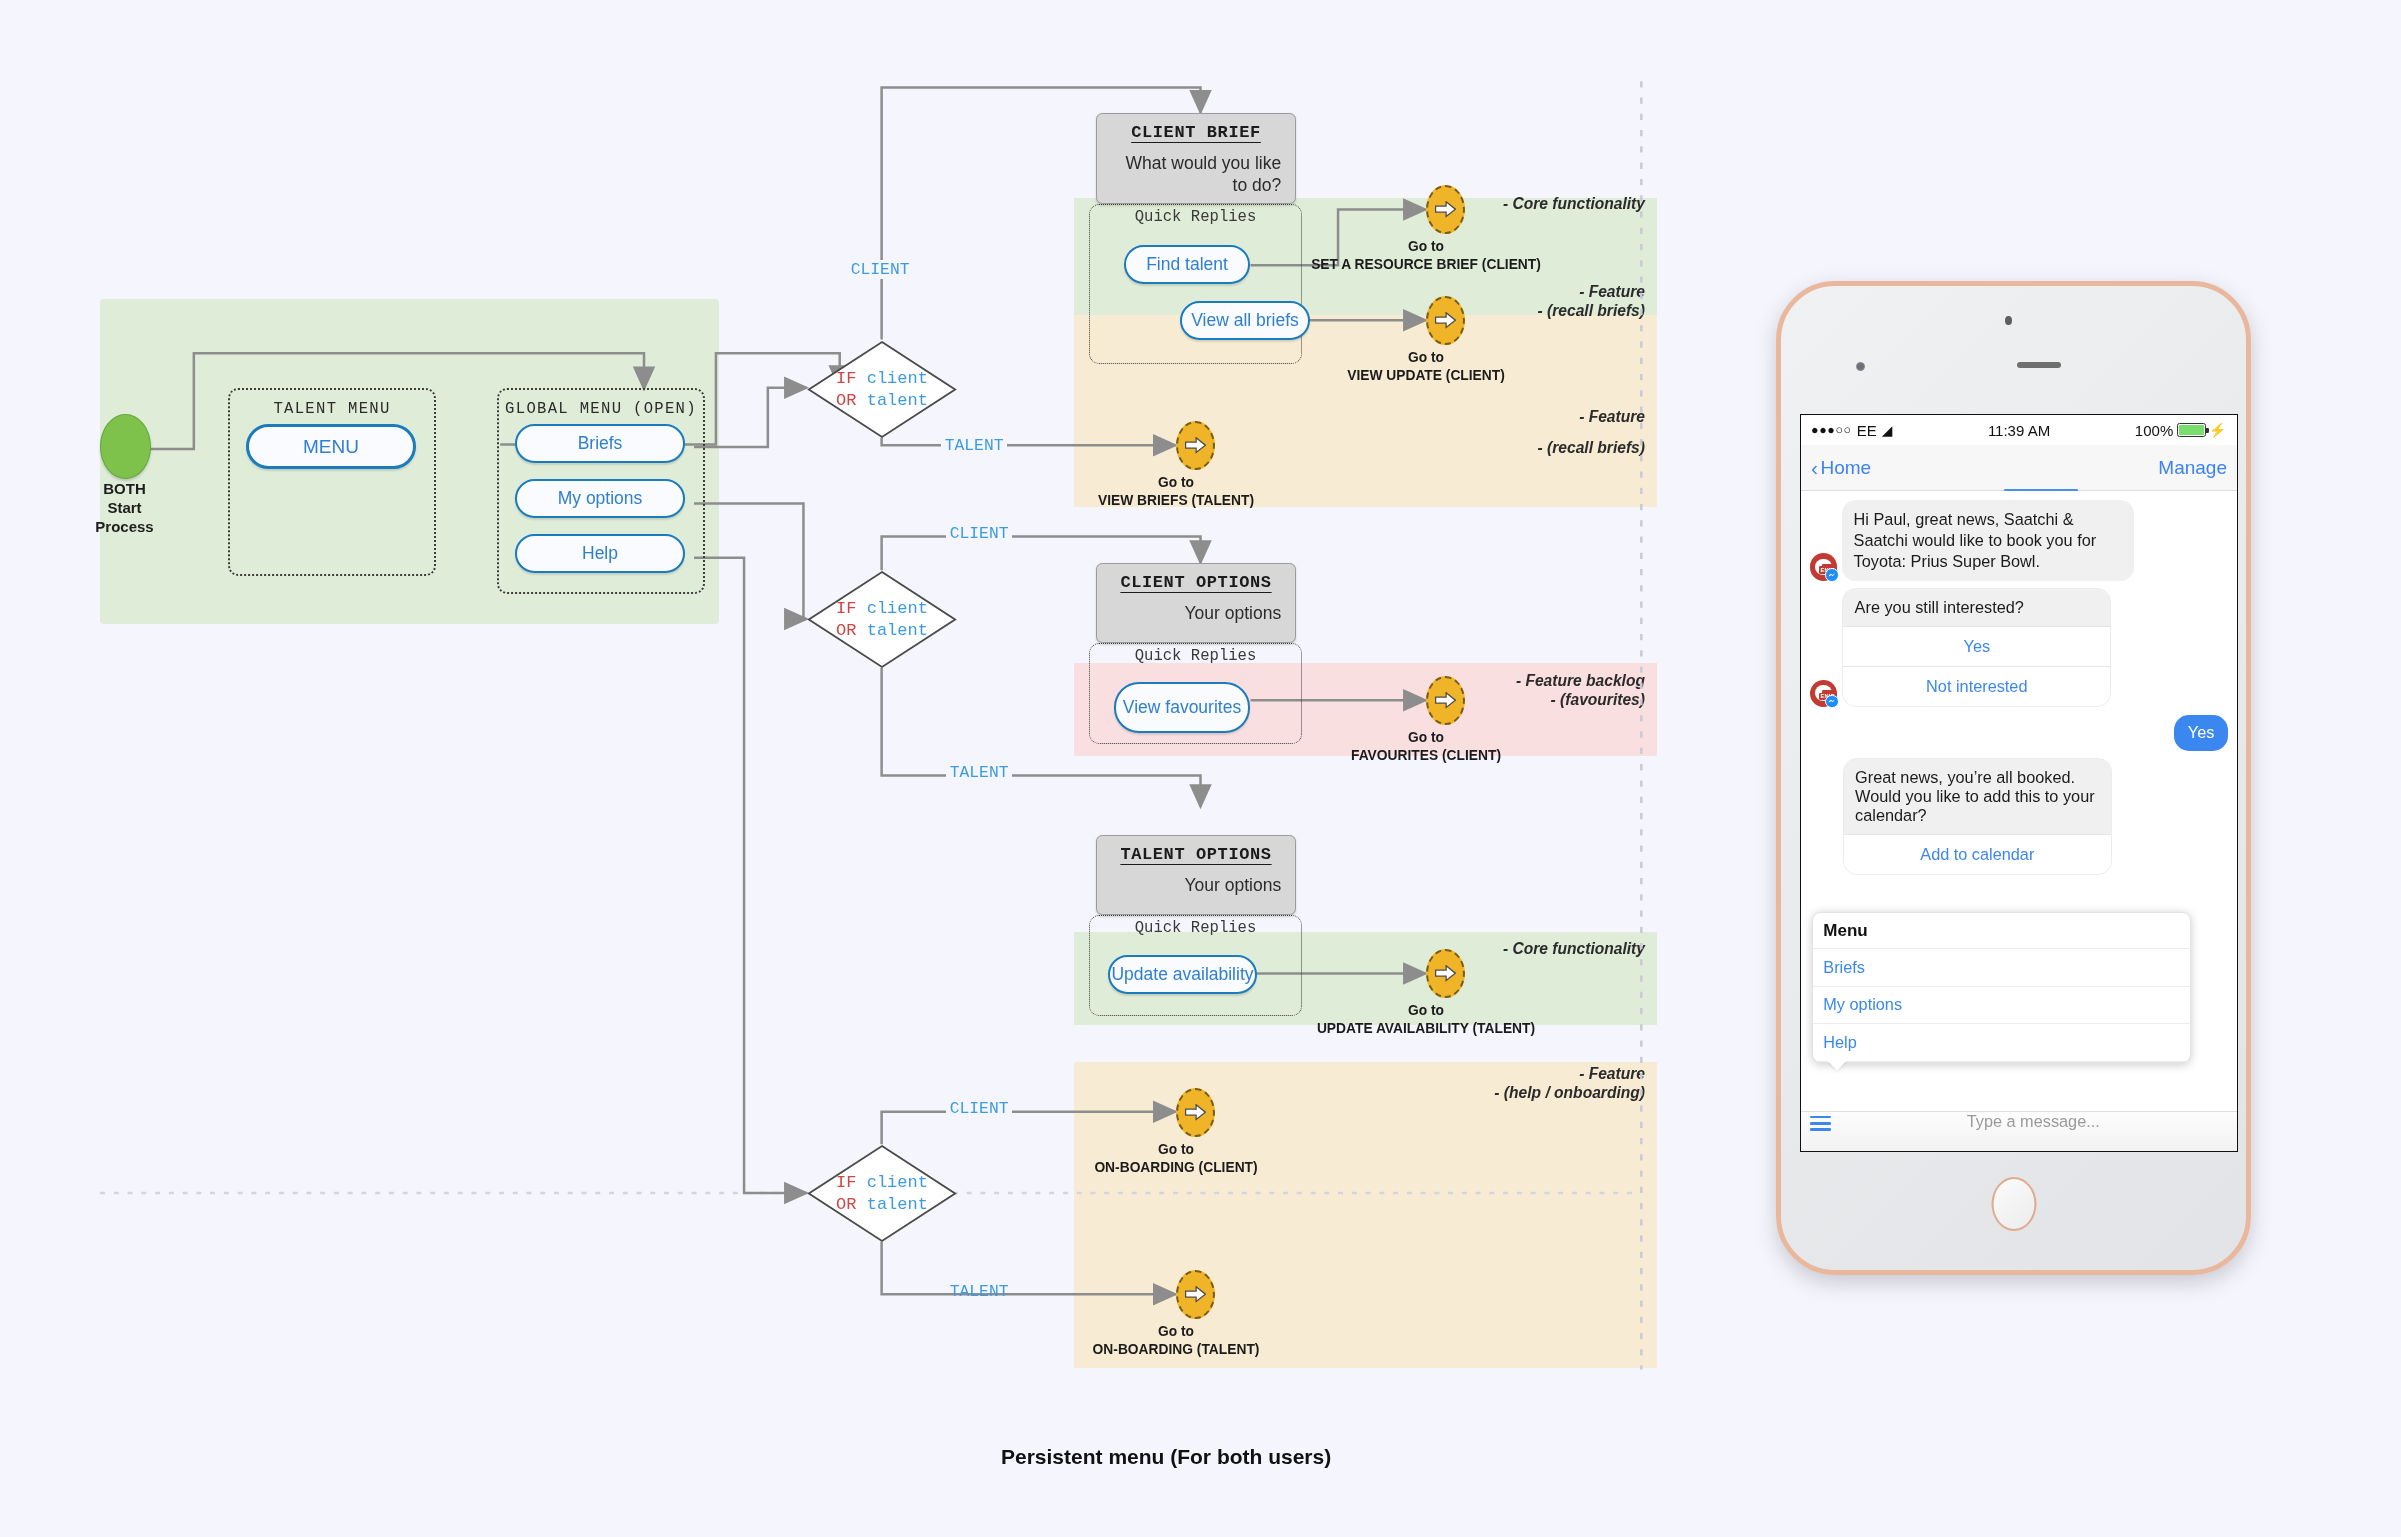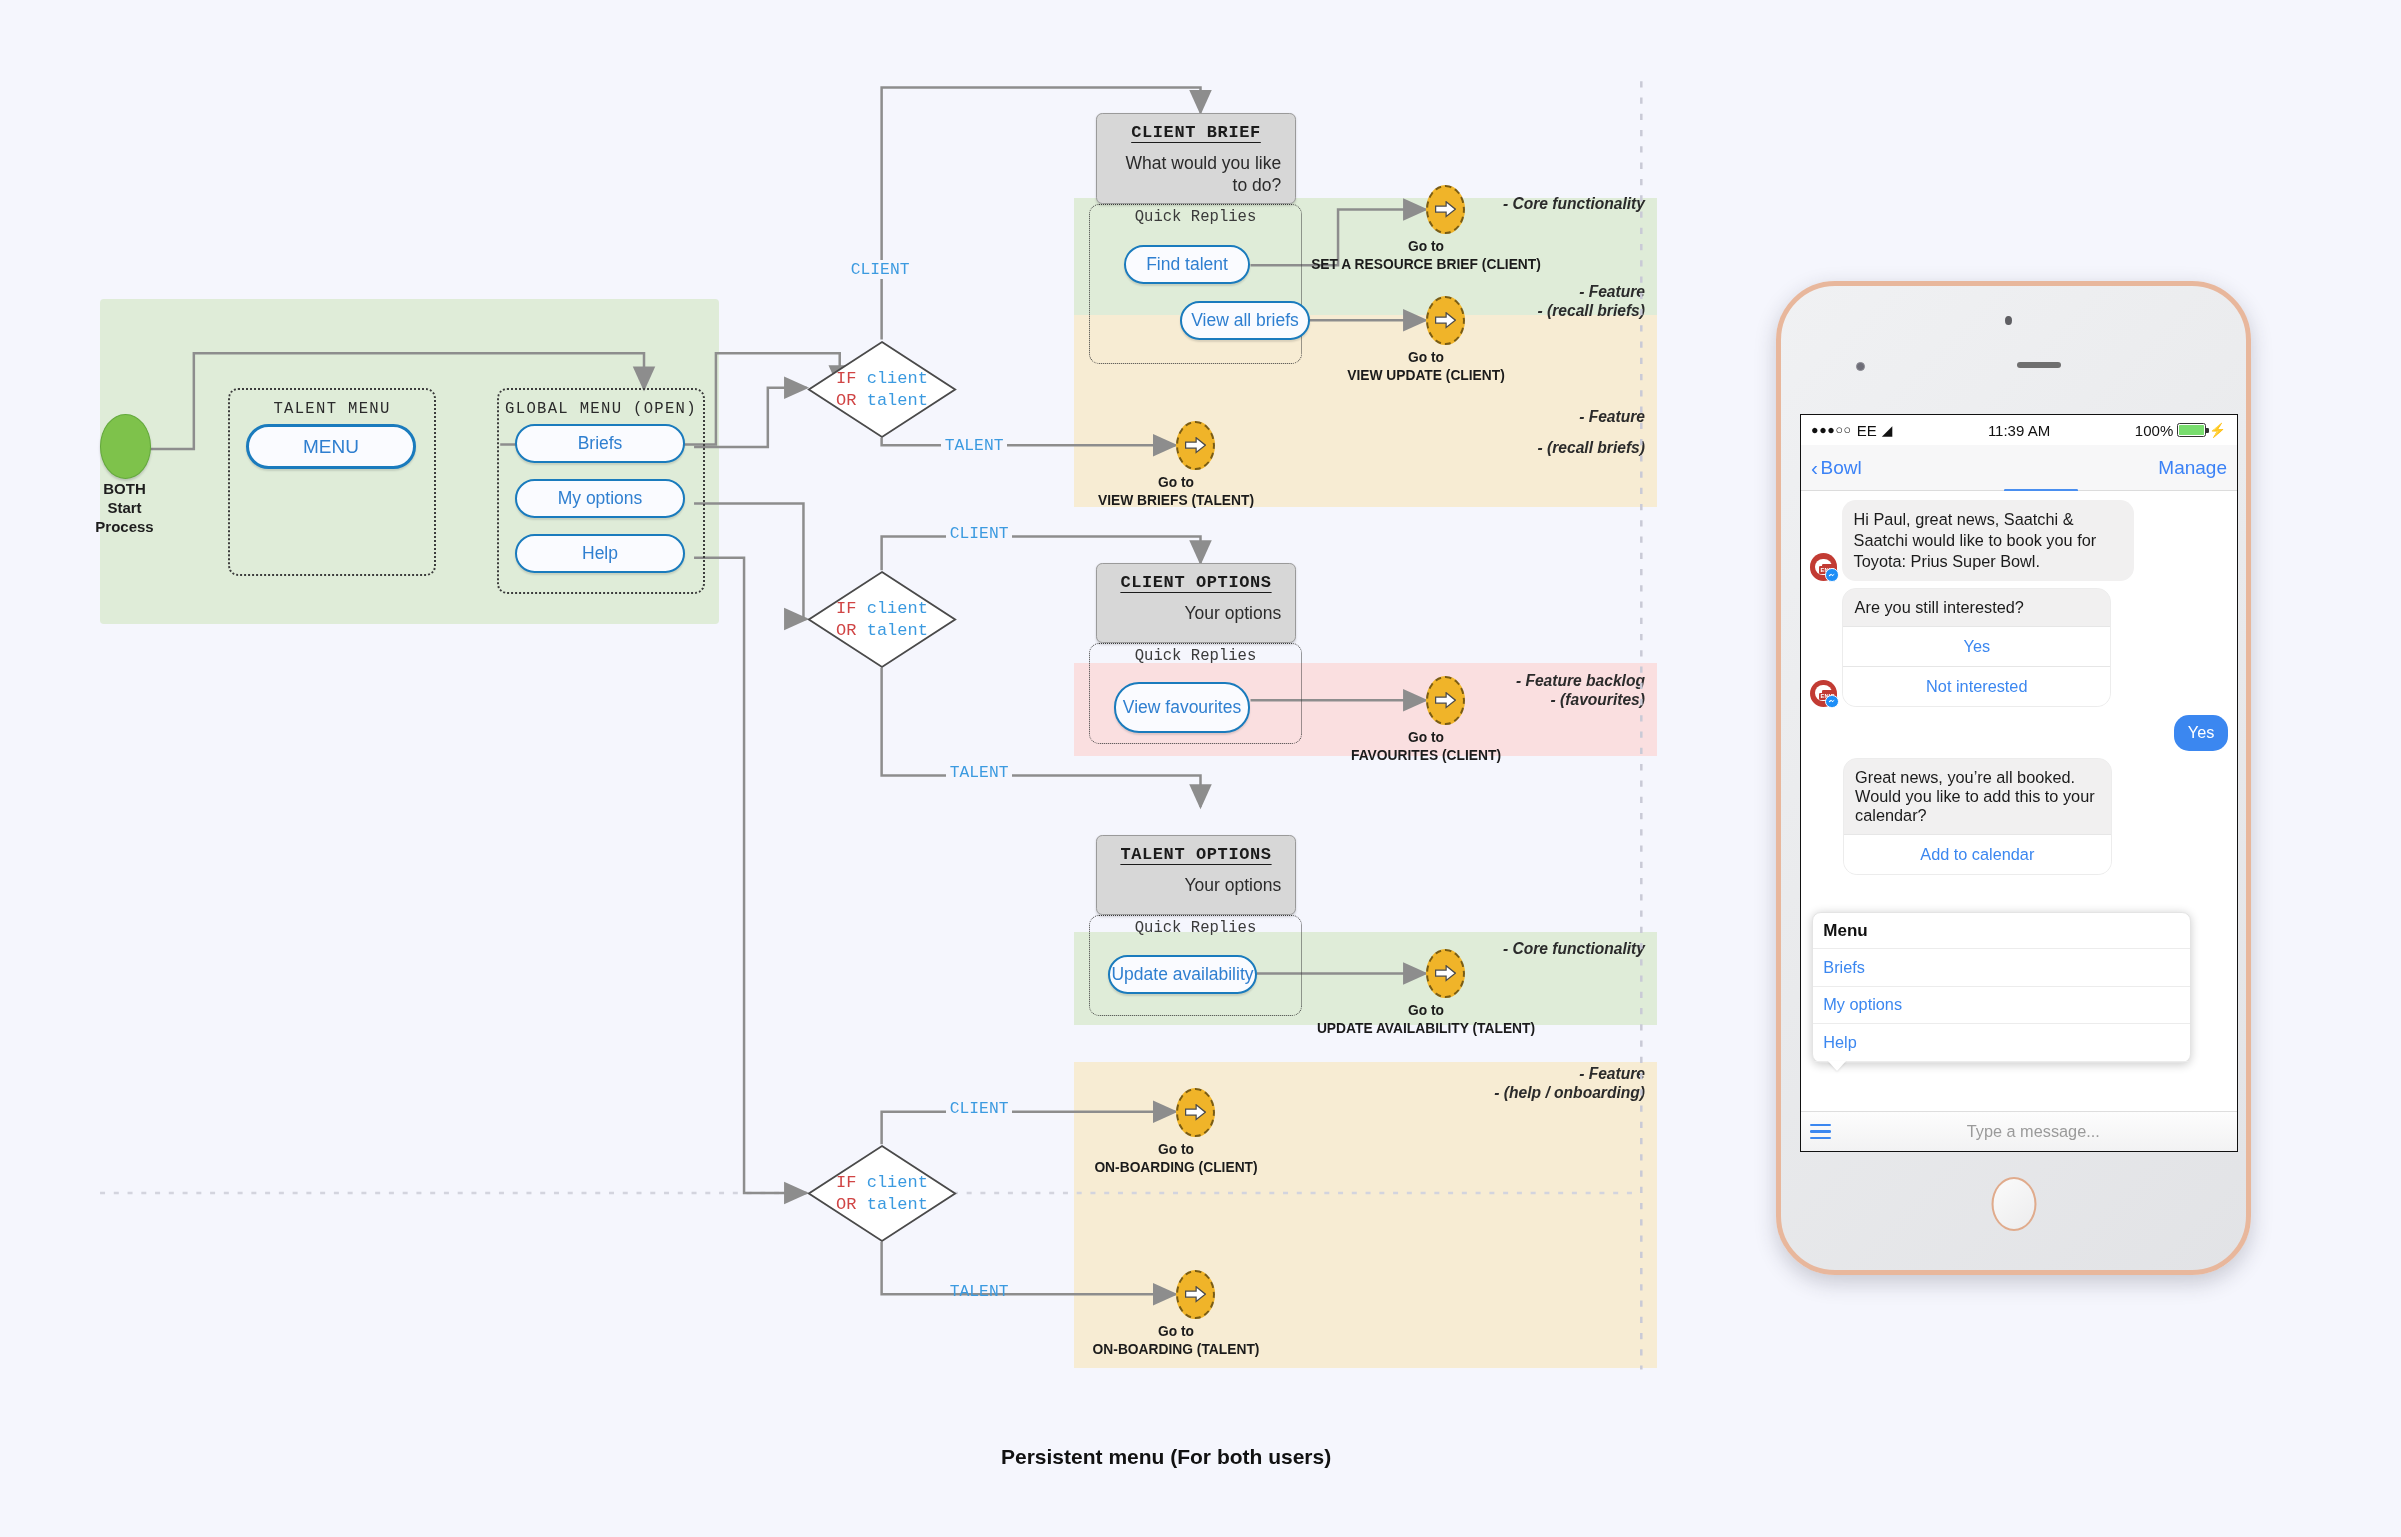--- a/index.html
+++ b/index.html
@@ -257,21 +257,21 @@
   .menupop .tail{
     position:absolute;left:15px;bottom:-9.4px;width:0;height:0;
     border-left:9.4px solid transparent;border-right:9.4px solid transparent;
     border-top:10px solid #fff;
     filter:drop-shadow(0 1.9px 1.3px rgba(0,0,0,.10));
   }
 
   .composer{
     position:absolute;left:0;right:0;bottom:0;height:39px;
     background:linear-gradient(#fdfdfd,#f2f2f3);
-    border-top:0.6px solid #dedede;display:flex;align-items:center;padding:0 8.8px;
+    border-top:0.6px solid #dedede;display:flex;padding:0 8.8px;
   }
   .hamburger{width:21px;flex:0 0 21px;margin-right:7.5px;}
   .hamburger span{display:block;height:2.5px;background:#3b87f0;border-radius:1.3px;margin:3.8px 0;}
   .composer .ph{flex:1;text-align:center;color:#9a9a9a;font-size:16.3px;}
 </style>
 </head>
 <body>
 
 <div class="stage">
 
@@ -535,21 +535,21 @@
           <span class="battery">
               <i></i>
             </span>
           <span class="bolt">⚡</span>
         </div>
       </div>
 
       <div class="navbar">
         <div class="nav-back">
           <span class="nav-chev">‹</span>
-          <span>Bowl</span>
+          <span>Home</span>
         </div>
         <div class="nav-right">Manage</div>
         <div class="nav-underline"></div>
       </div>
 
       <div class="chat" style="height:625px;">
 
         <div class="row">
           <div class="avatar">
             <div class="gring"></div>

